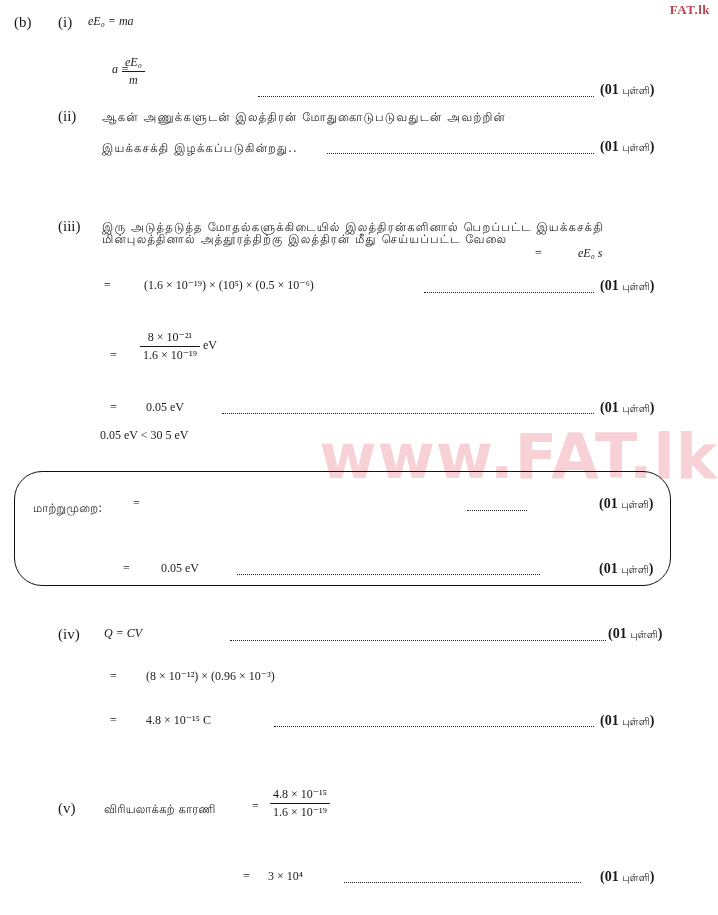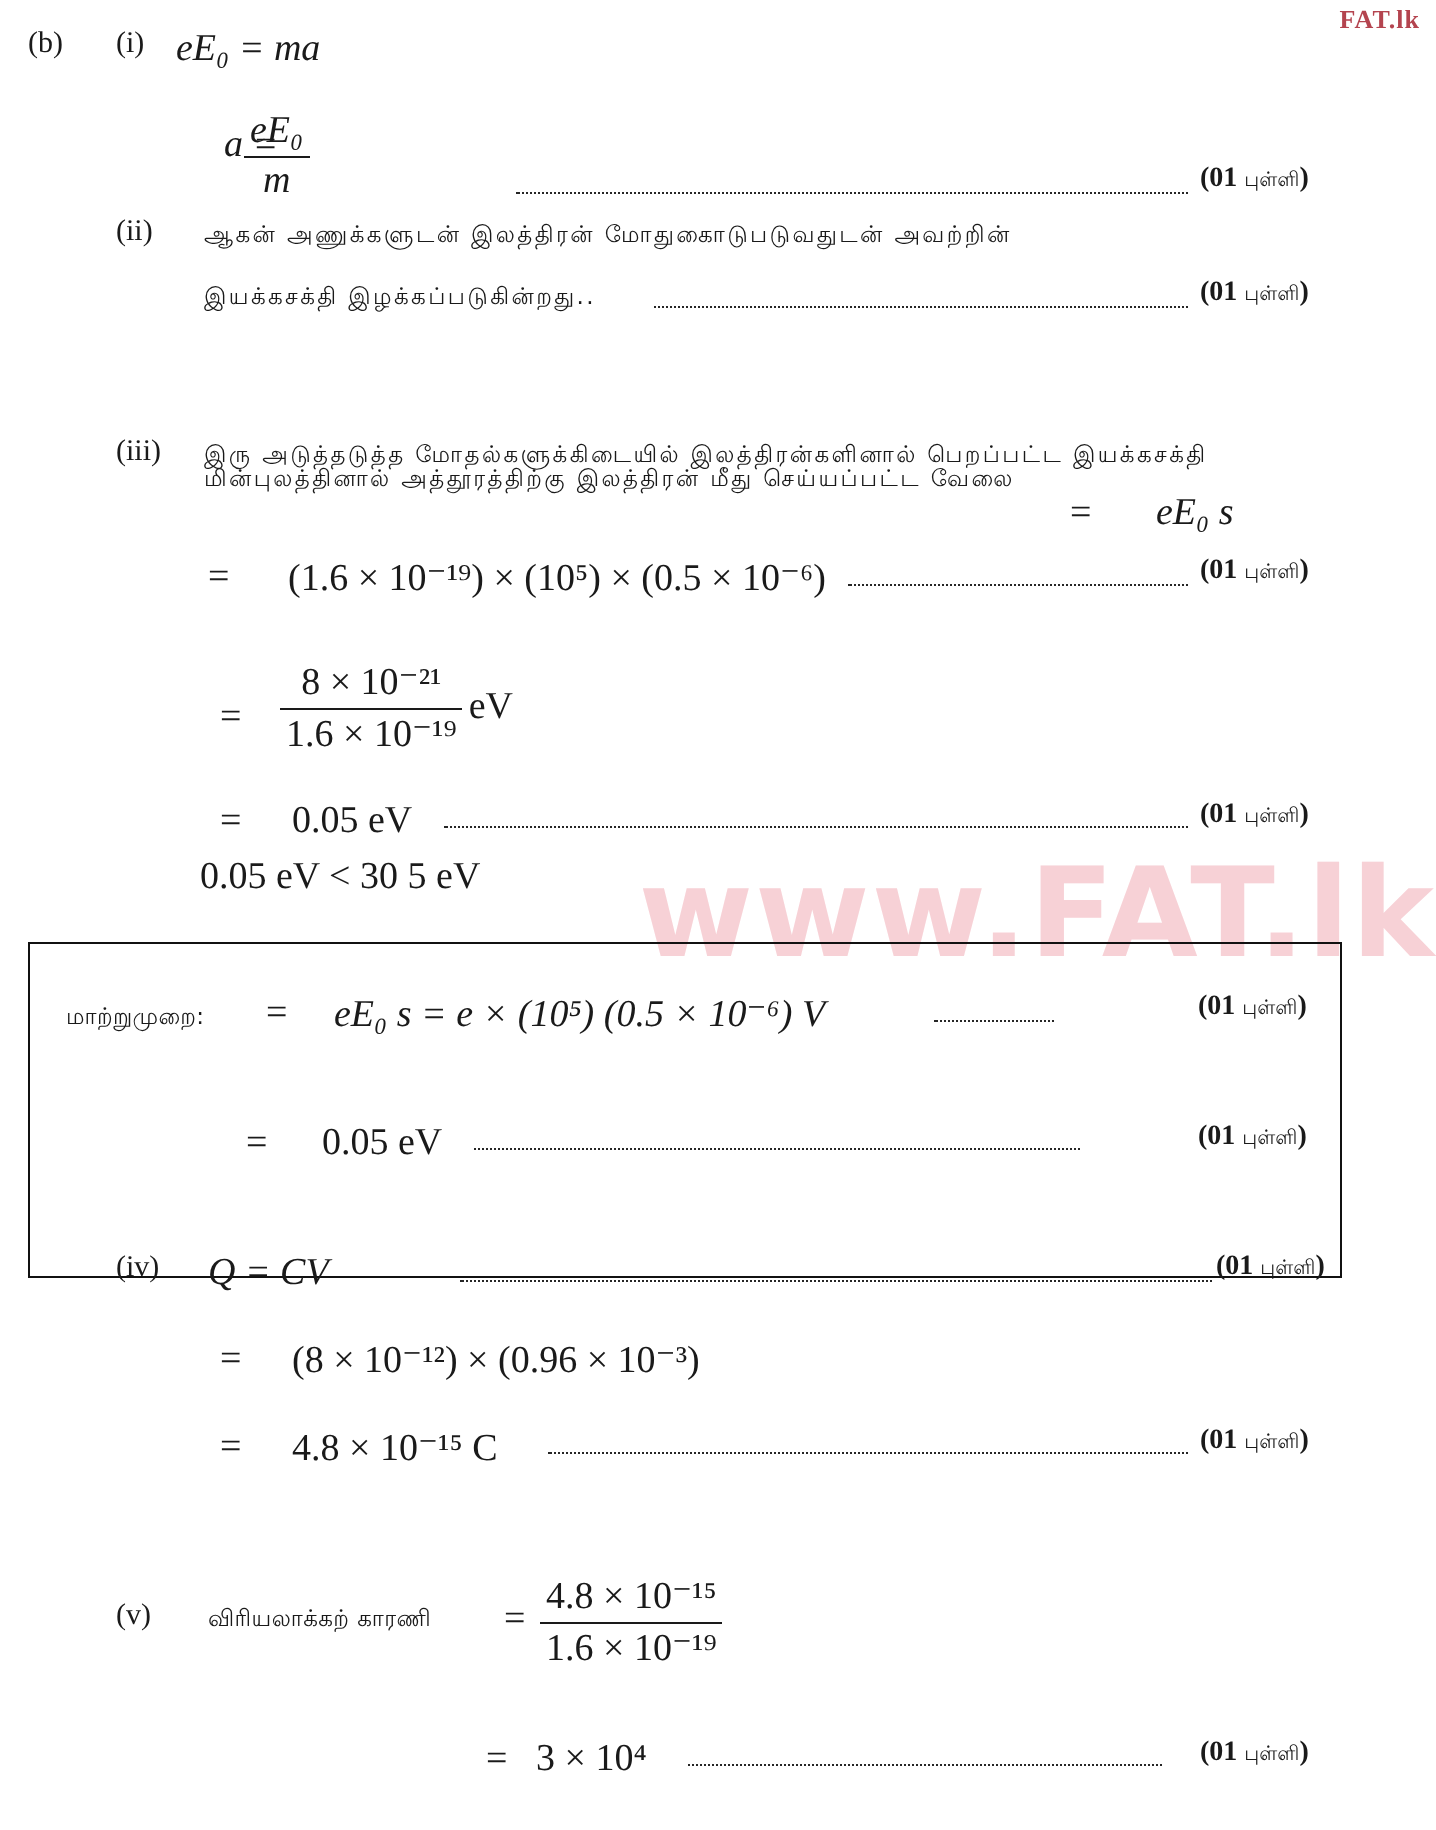--- a/index.html
+++ b/index.html
@@ -57,21 +57,21 @@
     z-index: 2;
   }
 
   .abs { position: absolute; }
 
   .lbl-outer { font-size: 15px; font-family: "Liberation Serif", serif; }
   .lbl-roman { font-size: 15px; font-family: "Liberation Serif", serif; }
 
   .math {
     font-family: "Liberation Serif", "DejaVu Serif", serif;
-    font-size: 19px;
+    font-size: 12px;
     white-space: nowrap;
   }
   .mi { font-style: italic; }
 
   .tamil {
     font-family: "DejaVu Sans", sans-serif;
     font-size: 11.5px;
     white-space: nowrap;
     letter-spacing: .2px;
   }
@@ -194,27 +194,26 @@
     <div class="abs math" style="left:110px; top:400px;">=</div>
     <div class="abs math" style="left:146px; top:400px;">0.05 eV</div>
 
     <div class="leader" style="left:222px; top:413px; width:372px;"></div>
     <div class="abs marks" style="left:600px; top:400px;">
       (<span>01</span> <span class="unit">புள்ளி</span>)
     </div>
 
     <div class="abs math" style="left:100px; top:428px;">0.05 eV  &lt; 30 5 eV</div>
 
-    <div class="altbox" style="left:14px; top:471px; width:657px; height:168px;">
+    <div class="altbox" style="left:14px; top:471px; width:657px; height:115px;border-radius:28px;">
 
       <div class="abs tamil" style="left:18px; top:29px;">மாற்றுமுறை:</div>
 
       <div class="abs math" style="left:118px; top:24px;">=</div>
 
-      <div class="abs math mi" style="left:152px; top:24px;">eE₀ s =  e  × (10⁵)  (0.5 × 10⁻⁶) V</div>
 
       <div class="leader" style="left:452px; top:38px; width:60px;"></div>
       <div class="abs marks" style="left:584px; top:24px;">
         (<span>01</span> <span class="unit">புள்ளி</span>)
       </div>
 
       <div class="abs math" style="left:108px; top:89px;">=</div>
 
       <div class="abs math" style="left:146px; top:89px;">0.05 eV</div>
 

